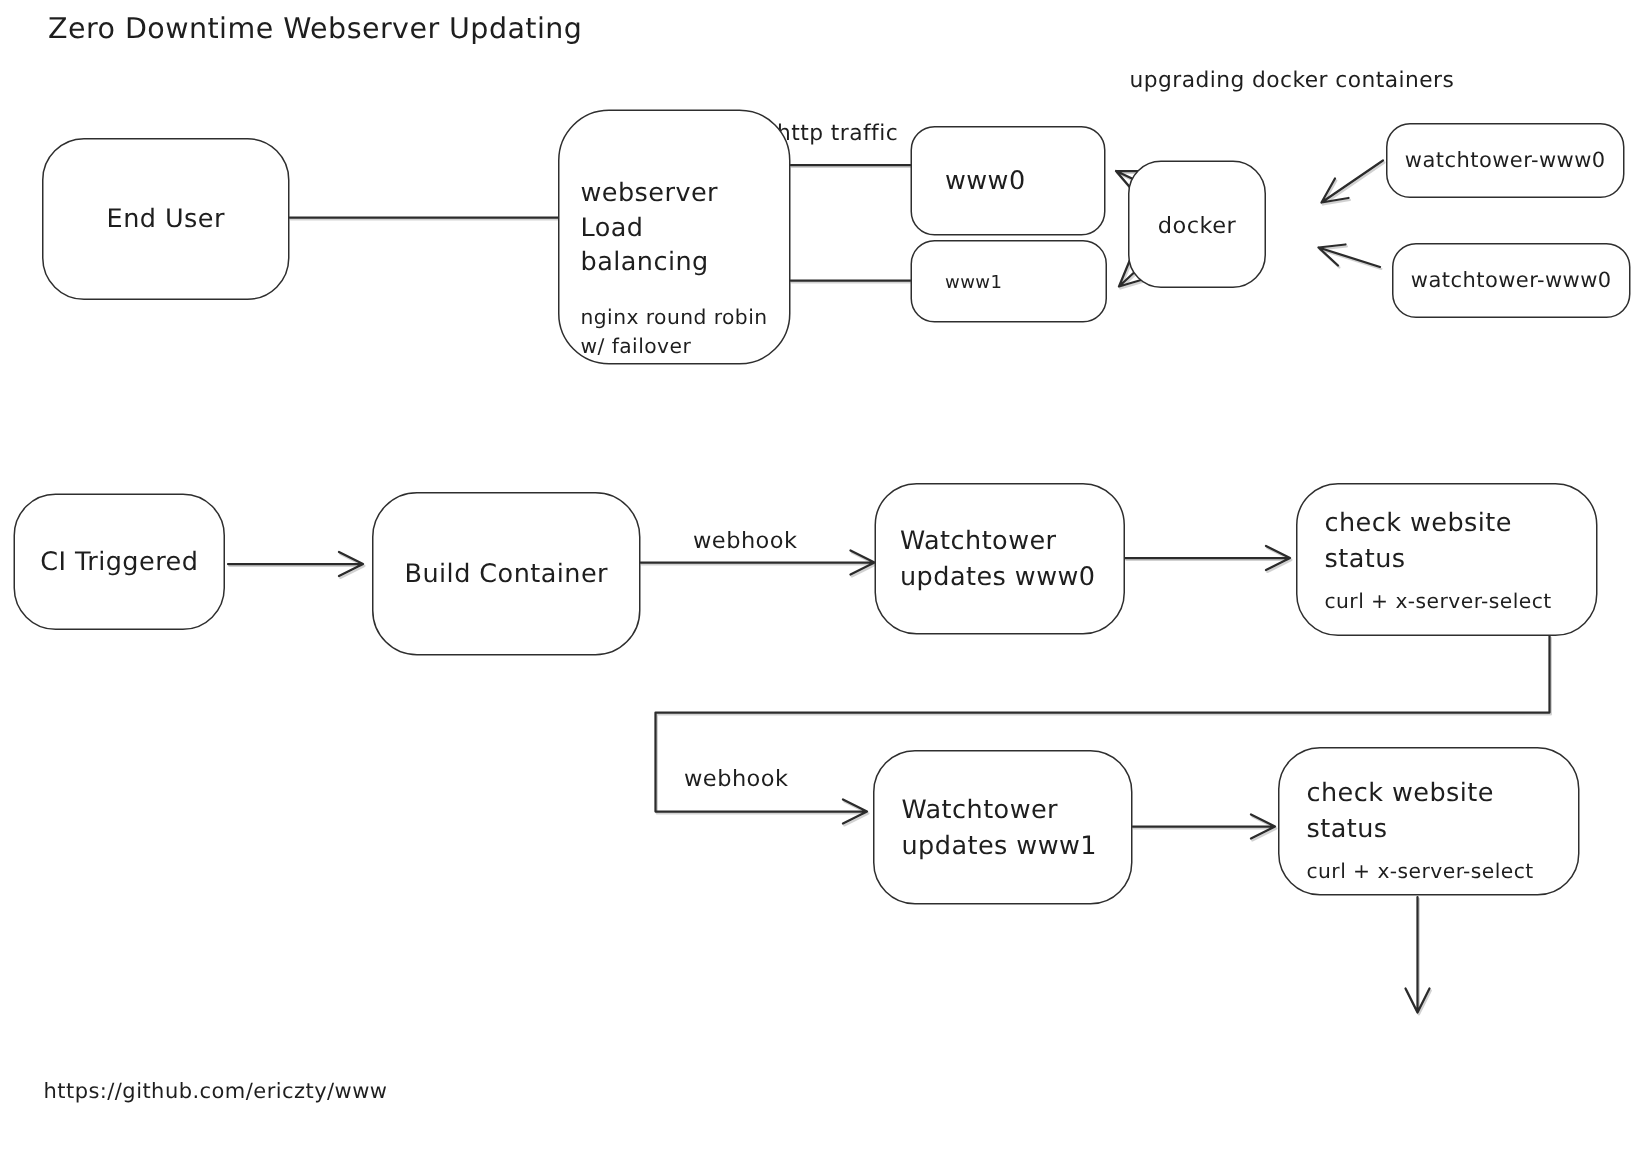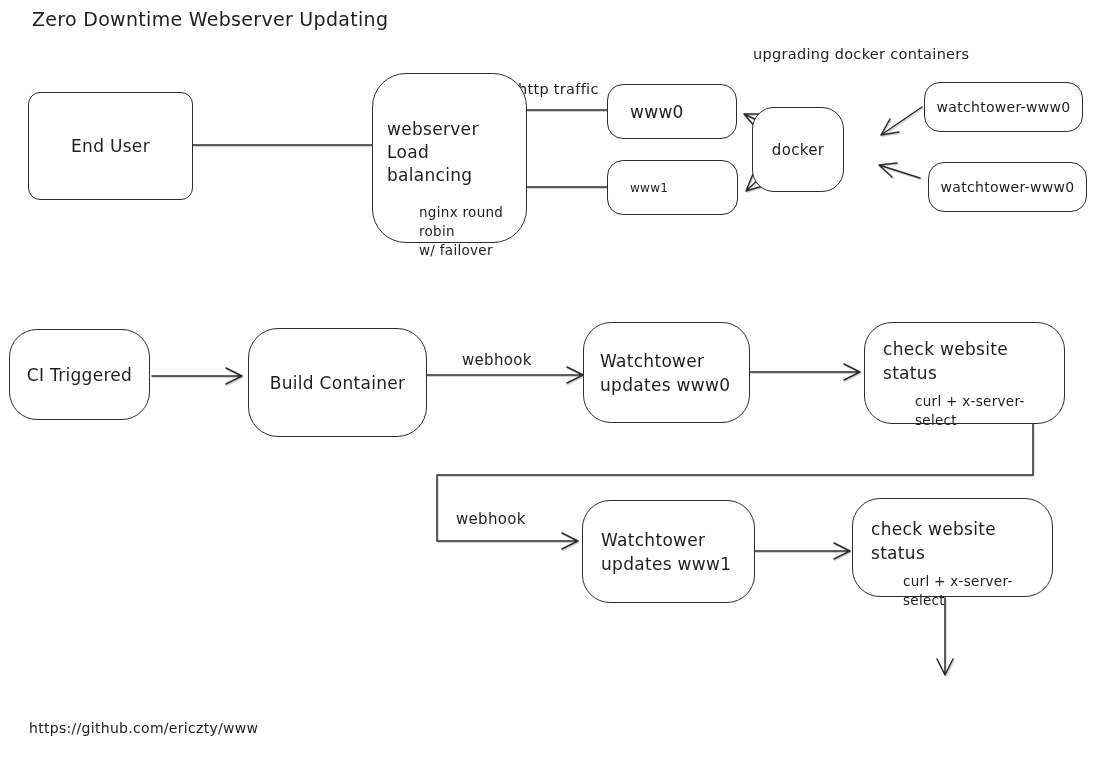--- a/index.html
+++ b/index.html
@@ -16,29 +16,29 @@
   .wires{position:absolute;left:0;top:0;z-index:0;}
   #wires path{fill:none;stroke-width:1.5;stroke-linecap:round;stroke-linejoin:round;}
   .node{
     position:absolute;z-index:1;box-sizing:border-box;
     border:1.6px solid #2e2e2e;background:#ffffff;
     display:flex;
   }
   .center{align-items:center;justify-content:center;text-align:center;}
   .col{flex-direction:column;}
   .lbl{position:absolute;z-index:1;white-space:nowrap;}
-  .note{font-size:13.5px;line-height:19px;margin-left:32px;}
+  .note{font-size:13.5px;line-height:19px;}
 
   #title{left:32px;top:8px;font-size:19px;}
   #footer-url{left:29px;top:720px;font-size:14px;}
 
-  #n-end-user{left:28px;top:92px;width:165px;height:108px;border-radius:12px;font-size:17px;}
+  #n-end-user{left:28px;top:92px;width:165px;height:108px;border-radius:28px;font-size:17px;}
   #n-lb{left:372px;top:73px;width:155px;height:170px;border-radius:34px;padding:44px 6px 0 14px;font-size:17px;line-height:23px;}
   #n-lb .note-block{margin-top:16px;}
-  #n-www0{left:607px;top:84px;width:130px;height:55px;border-radius:16px;align-items:center;padding-left:22px;font-size:17px;}
+  #n-www0{left:607px;top:84px;width:130px;height:73px;border-radius:16px;align-items:center;padding-left:22px;font-size:17px;}
   #n-www1{left:607px;top:160px;width:131px;height:55px;border-radius:16px;align-items:center;padding-left:22px;font-size:12px;}
   #n-docker{left:752px;top:107px;width:92px;height:85px;border-radius:22px;font-size:15px;}
   #n-wt-top{left:924px;top:82px;width:159px;height:50px;border-radius:16px;font-size:14px;}
   #n-wt-bottom{left:928px;top:162px;width:159px;height:50px;border-radius:16px;font-size:14px;}
   #l-http{left:518px;top:45px;font-size:14.5px;margin-top:36px;}
   #l-upgrading{left:753px;top:46px;font-size:14.5px;}
 
   #n-ci{left:9px;top:329px;width:141px;height:91px;border-radius:28px;font-size:17px;}
   #n-build{left:248px;top:328px;width:179px;height:109px;border-radius:30px;font-size:17px;}
   #l-webhook-top{left:462px;top:351px;font-size:15px;}

